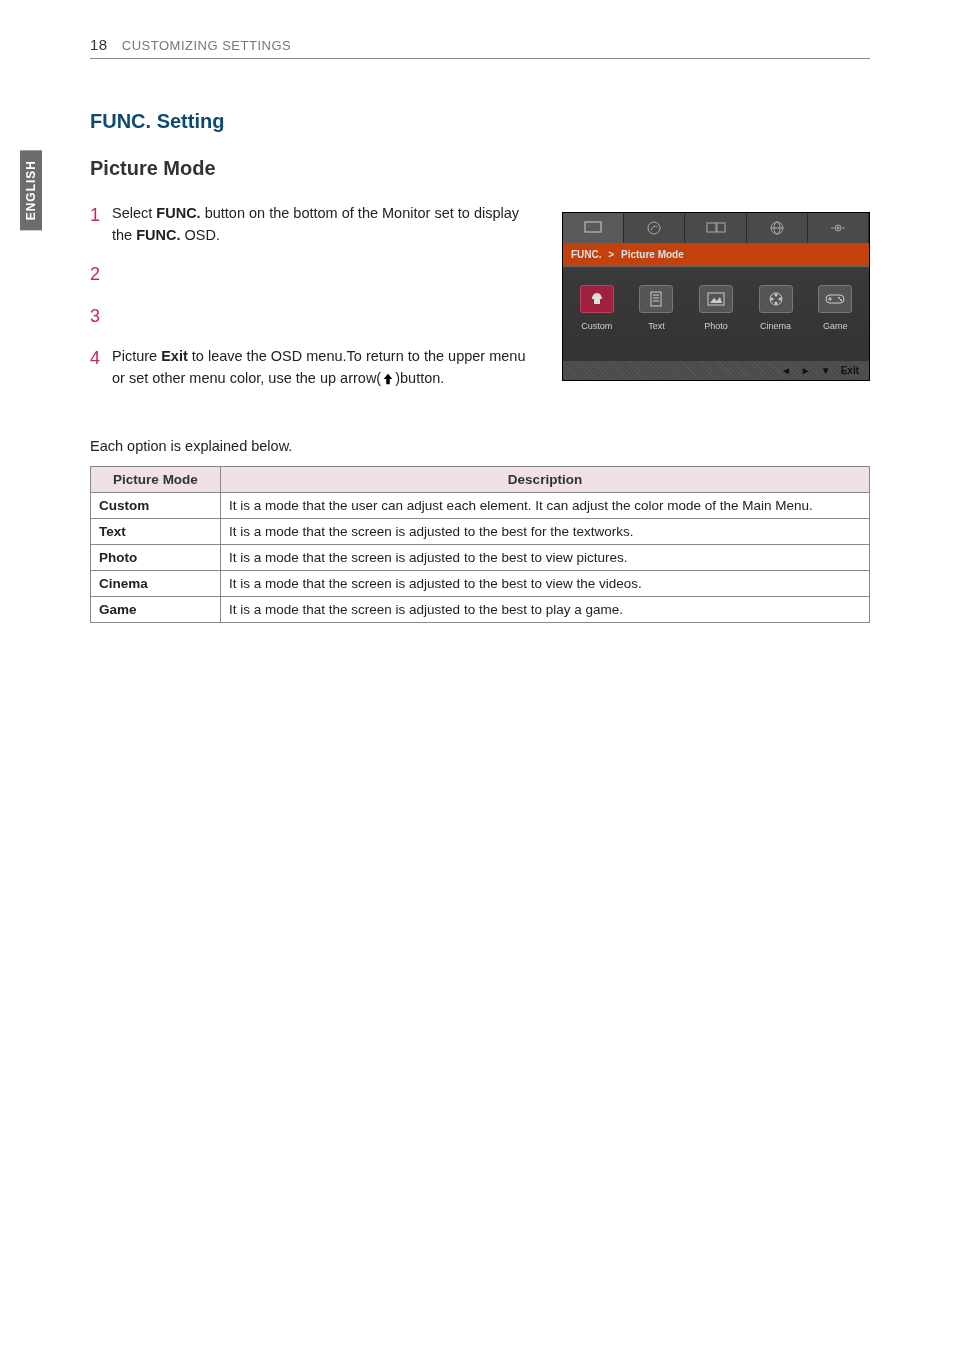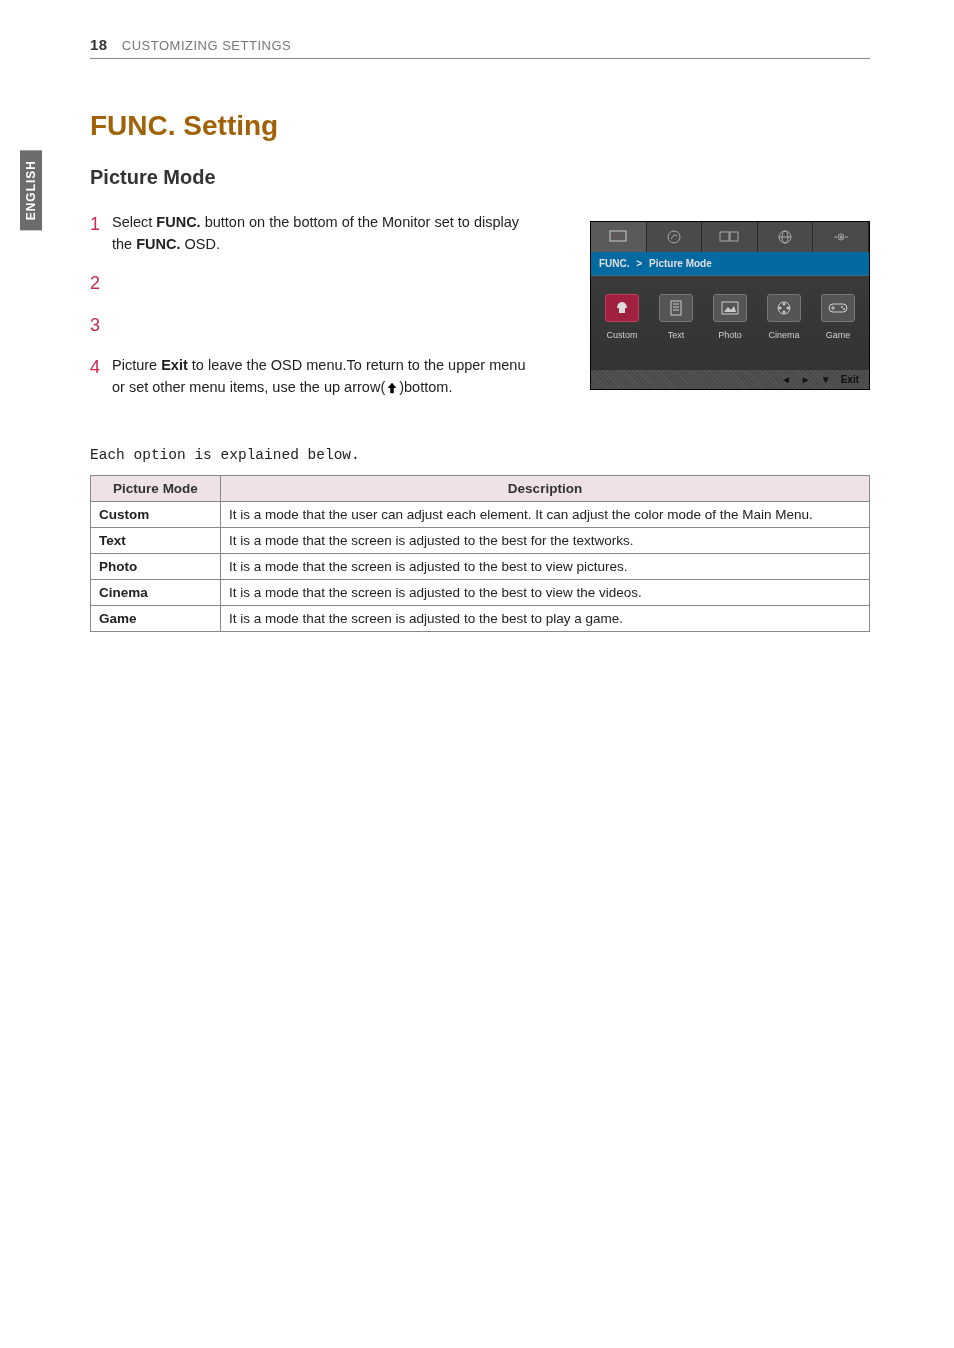--- a/index.html
+++ b/index.html
@@ -27,42 +27,42 @@
   }
   .page-header {
     position: absolute;
     left: 90px;
     top: 36px;
     font-size: 13px;
     color: #777;
     letter-spacing: 0.5px;
   }
   .page-num {
-    font-weight: bold;
+    font-weight: normal;
     color: #333;
     font-size: 15px;
     margin-right: 10px;
   }
   .hr-top {
     position: absolute;
     left: 90px;
     top: 58px;
     width: 780px;
     border: none;
     border-top: 1px solid #888;
   }
   .content {
     position: absolute;
     left: 90px;
     top: 110px;
     width: 780px;
   }
   h1 {
-    color: #a16207;
-    font-size: 28px;
+    color: #0c4a6e;
+    font-size: 20px;
     font-weight: bold;
     margin-bottom: 24px;
   }
   h2 {
     color: #333;
     font-size: 20px;
     font-weight: bold;
     margin-bottom: 22px;
   }
   .steps {
@@ -84,30 +84,29 @@
   .step-body b { font-weight: bold; }
   .up-arrow-icon {
     display: inline-block;
     width: 14px;
     height: 14px;
     vertical-align: middle;
   }
   .explain {
     margin-top: 48px;
     font-size: 14.5px;
-    font-family: Liberation Mono, monospace;
   }
 
   
   .osd {
     position: absolute;
     right: 0;
     top: 10px;
-    width: 280px;
-    background: #0369a1;
+    width: 308px;
+    background: #c2410c;
     border: 1px solid #000;
     font-size: 10px;
     color: #d0d0d0;
   }
   .osd-top-tabs {
     display: flex;
     background: #4a4a4a;
   }
   .osd-top-tabs .tab {
     flex: 1;
@@ -208,23 +207,23 @@
       </div>
       <div class="step">
         <div class="step-num">2</div>
       </div>
       <div class="step">
         <div class="step-num">3</div>
       </div>
       <div class="step">
         <div class="step-num">4</div>
         <div class="step-body">
-          <span>Picture </span><b>Exit</b><span> to leave the OSD menu.To return to the upper menu or set other menu items, use  the up arrow(</span><svg class="up-arrow-icon" viewBox="0 0 16 16">
+          <span>Picture </span><b>Exit</b><span> to leave the OSD menu.To return to the upper menu or set other menu color, use  the up arrow(</span><svg class="up-arrow-icon" viewBox="0 0 16 16">
               <path d="M8 2 L13 8 L10 8 L10 14 L6 14 L6 8 L3 8 Z" fill="#000"></path>
-            </svg><span>)bottom.</span>
+            </svg><span>)button.</span>
         </div>
       </div>
     </div>
 
     <div class="osd">
       <div class="osd-top-tabs">
         <div class="tab active">
           <svg width="18" height="14">
               <rect x="1" y="1" width="16" height="10" fill="none" stroke="#ccc"></rect>
               <circle cx="5" cy="5" r="1" fill="#c04060"></circle>

